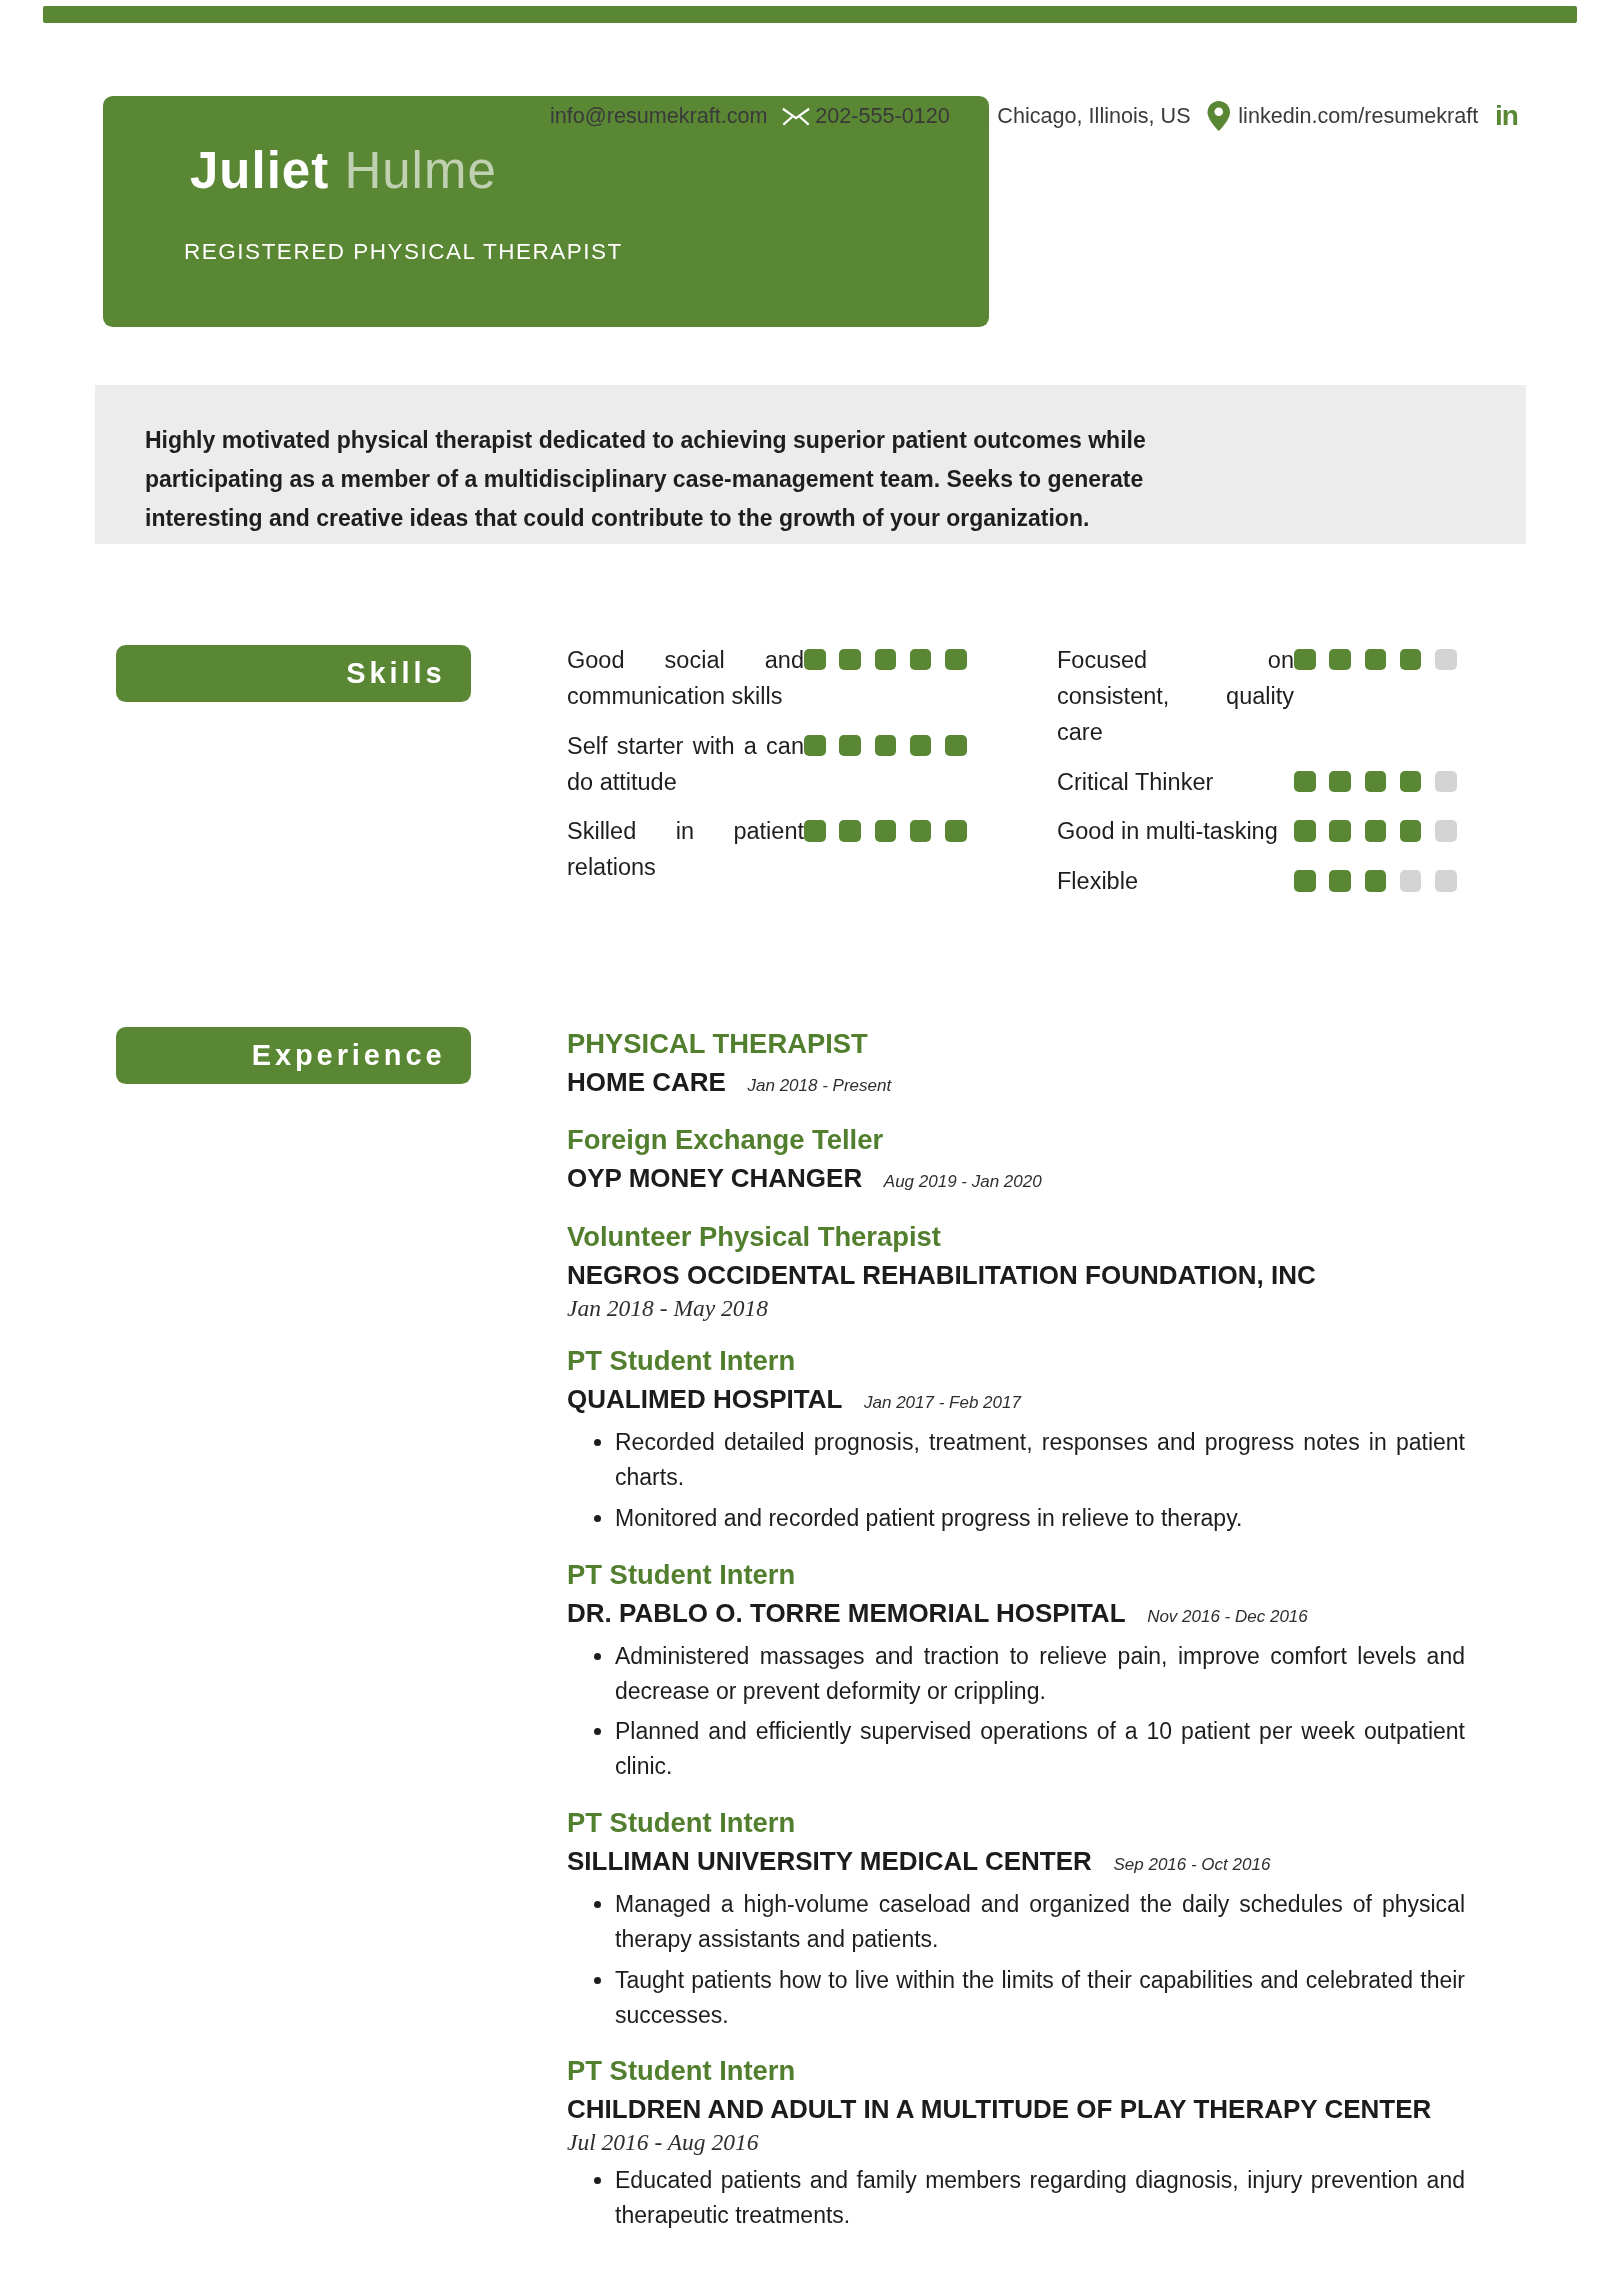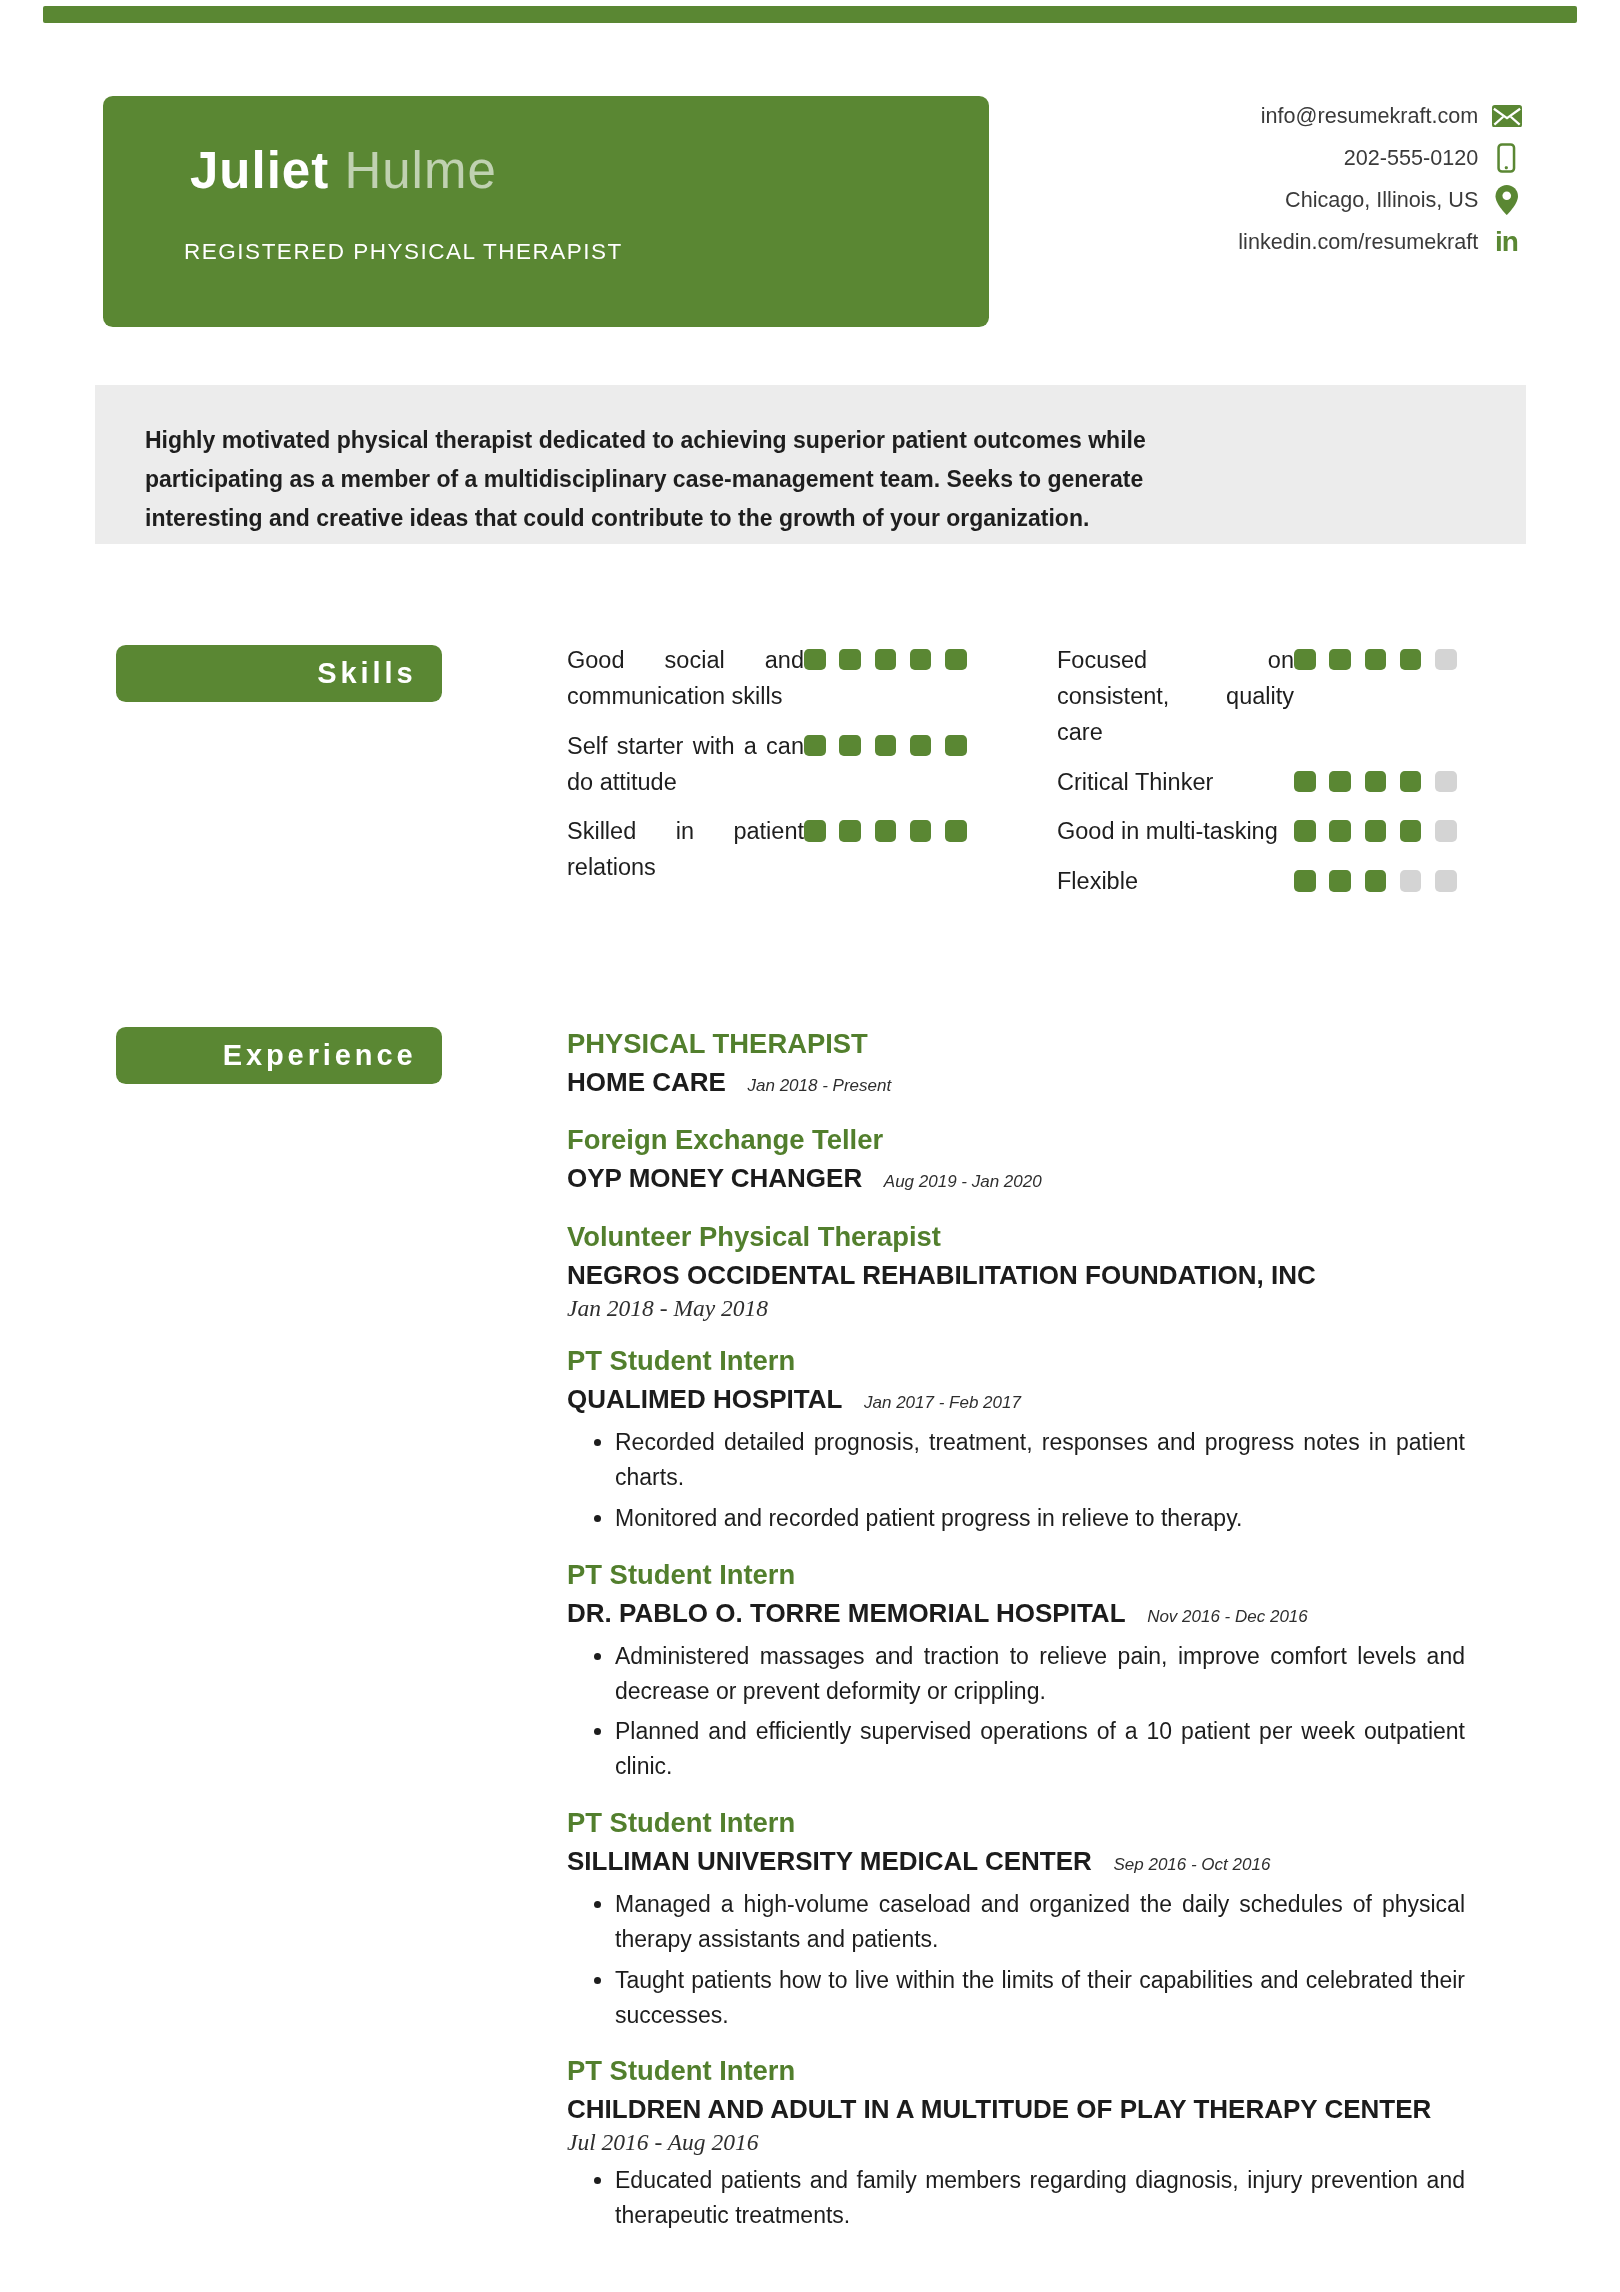--- a/index.html
+++ b/index.html
@@ -12,34 +12,34 @@
 
   
   .header-block { position:absolute; left:103px; top:96px; width:886px; height:231px;
                   background:var(--green); border-radius:9.8px; padding:45px 0 0 87px; }
   .name { font-size:51px; line-height:59px; color:#ffffff; font-weight:bold; letter-spacing:1px; }
   .name .last { color:rgba(255,255,255,0.62); font-weight:400; }
   .job-title { margin-top:39px; margin-left:-5.9px; font-size:22.5px; color:#ffffff;
                letter-spacing:1.5px; font-weight:500; }
 
   
-  .contact { position:absolute; top:101px; right:98px; display:flex; flex-direction:column;
-             gap:12px; align-items:flex-end; }
+  .contact { position:absolute; top:101px; right:98px; display:flex; flex-direction:row;
+             gap:4px; align-items:flex-end; }
   .contact-row { display:flex; align-items:center; gap:12.7px; height:30px; }
   .contact-value { font-size:21.6px; color:#3a3a3a; white-space:nowrap; }
   .contact-icon { width:31px; height:31px; display:flex; justify-content:center; align-items:center; }
   .li-in { color:var(--green); font-weight:bold; font-size:28px; line-height:1; letter-spacing:-1px; }
 
   
   .summary { position:absolute; left:95px; top:385px; width:1431px; height:159px;
              background:#ececec; padding:36px 49px 0 50px; }
   .summary-text { width:1083px; font-size:23px; line-height:39px; font-weight:bold; color:#1e1e1e; }
 
   
-  .section-pill { position:absolute; left:116px; width:326px; height:57px; background:var(--green);
+  .section-pill { position:absolute; left:116px; width:355px; height:57px; background:var(--green);
                   border-radius:9.8px; color:#fff; font-size:29px; font-weight:bold; letter-spacing:3.9px;
                   display:flex; align-items:center; justify-content:flex-end; padding-right:25.5px; }
   #skills-pill { top:645px; }
   #xp-pill { top:1027px; }
 
   
   .skills-col { position:absolute; top:642px; width:431px; display:flex; flex-direction:column; gap:13.7px; }
   #skills-col-1 { left:567px; }
   #skills-col-2 { left:1057px; }
   .skill-item { display:flex; align-items:flex-start; }

